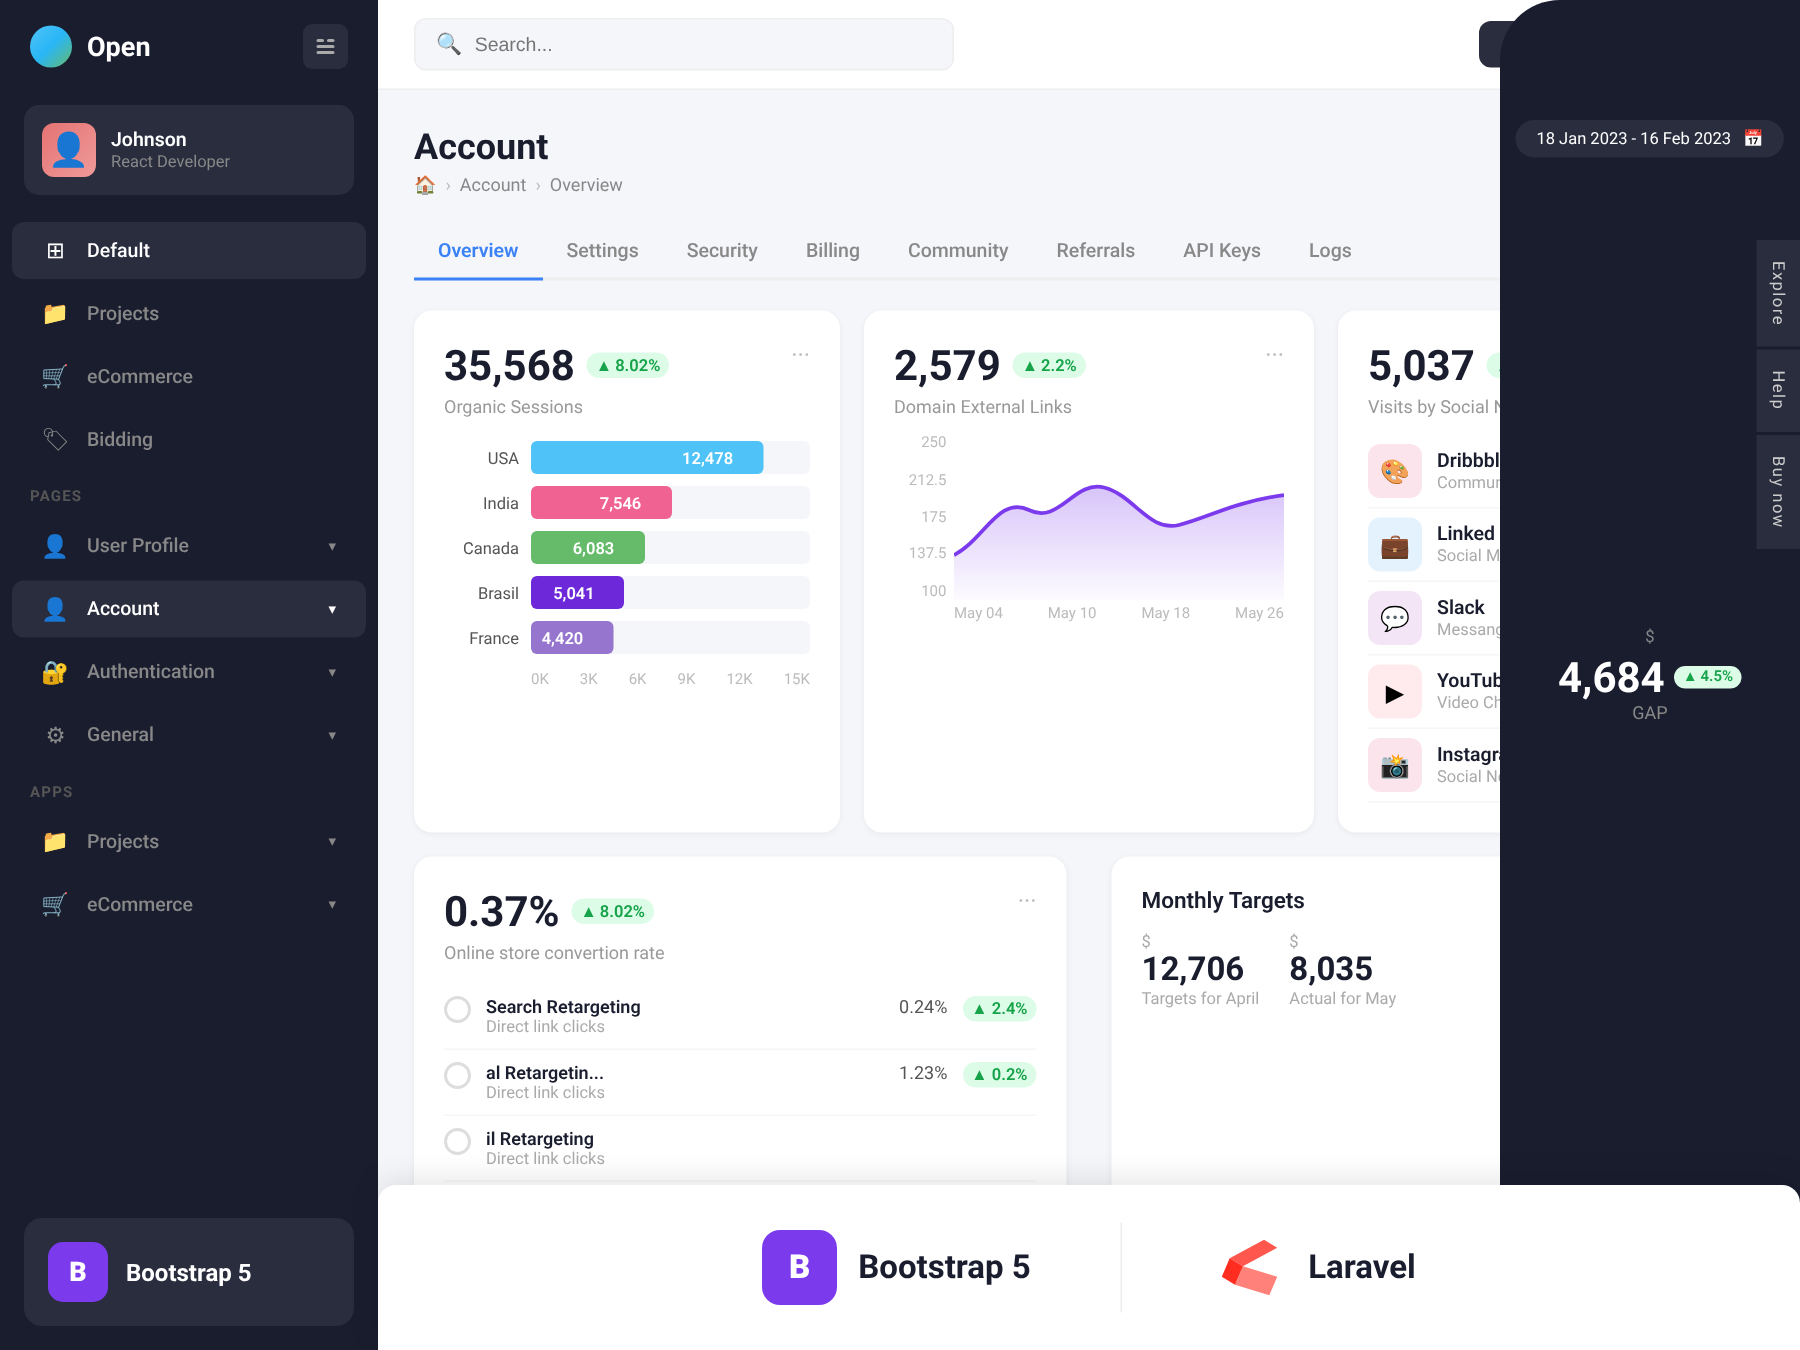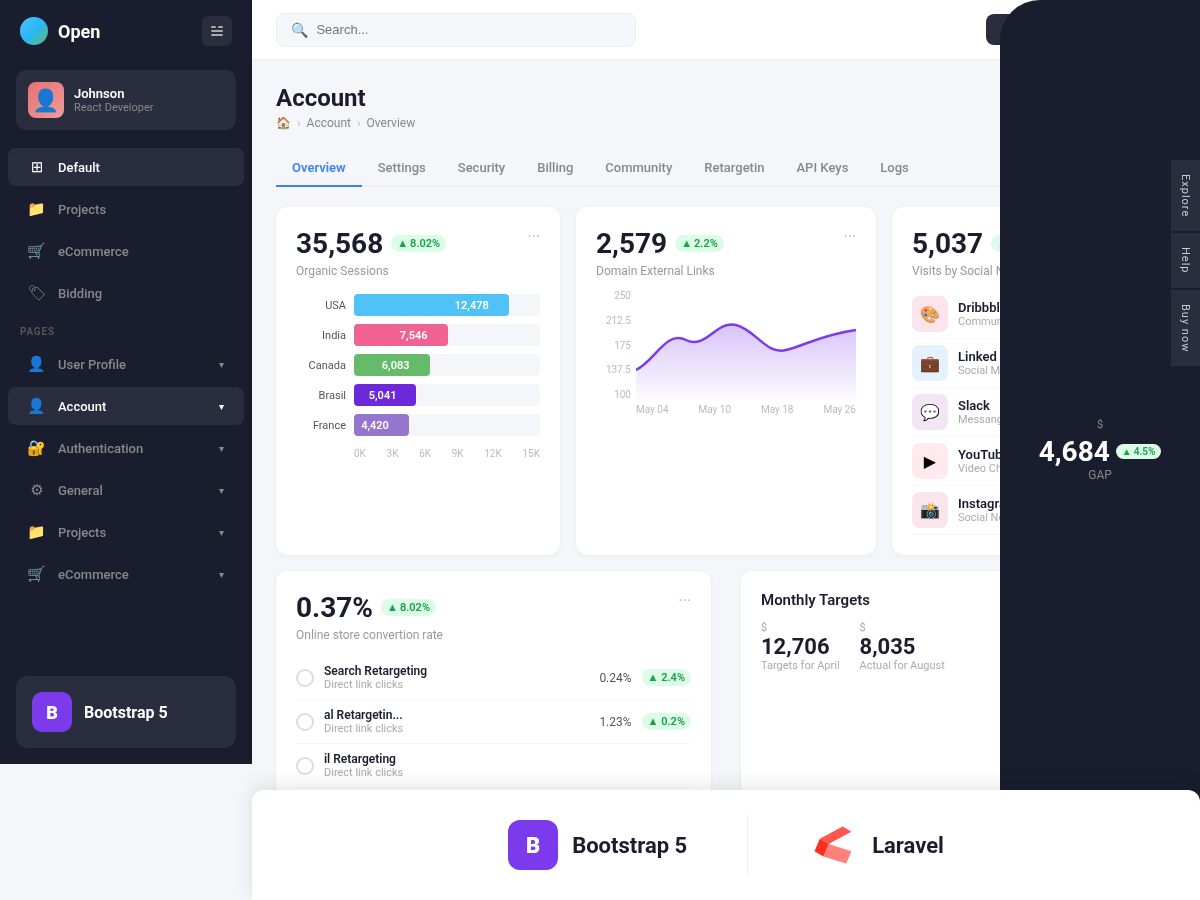--- a/index.html
+++ b/index.html
@@ -1,19 +1,19 @@
 <!DOCTYPE html>
 <html><head>
   <meta charset="utf-8">
   <style>
     * { margin: 0; padding: 0; box-sizing: border-box; }
     body { font-family: -apple-system, BlinkMacSystemFont, 'Segoe UI', Roboto, sans-serif; background: #f5f6fa; display: flex; width: 1200px; height: 900px; overflow: hidden; }
 
     
-    .sidebar { width: 252px; min-width: 252px; background: #1a1d2e; color: #fff; display: flex; flex-direction: column; height: 764px; overflow-y: auto; }
+    .sidebar { width: 252px; min-width: 252px; background: #1a1d2e; color: #fff; display: flex; flex-direction: column; height: 900px; overflow-y: auto; }
     .sidebar-header { display: flex; align-items: center; justify-content: space-between; padding: 16px 20px; }
     .sidebar-logo { display: flex; align-items: center; gap: 10px; font-size: 18px; font-weight: 700; color: #fff; }
     .logo-dot { width: 28px; height: 28px; border-radius: 50%; background: linear-gradient(135deg, #4fc3f7, #29b6f6, #66bb6a); display: flex; align-items: center; justify-content: center; }
     .sidebar-icon-btn { width: 30px; height: 30px; background: #2a2d3e; border-radius: 6px; display: flex; align-items: center; justify-content: center; cursor: pointer; color: #aaa; font-size: 14px; }
     .user-card { margin: 8px 16px 16px; background: #2a2d3e; border-radius: 10px; padding: 12px; display: flex; align-items: center; gap: 10px; }
     .user-avatar { width: 36px; height: 36px; border-radius: 8px; background: linear-gradient(135deg, #e57373, #ef9a9a); display: flex; align-items: center; justify-content: center; font-size: 18px; overflow: hidden; }
     .user-info .user-name { font-size: 13px; font-weight: 600; color: #fff; }
     .user-info .user-role { font-size: 11px; color: #888; }
     .nav-item { display: flex; align-items: center; gap: 12px; padding: 10px 20px; cursor: pointer; color: #888; font-size: 13px; font-weight: 500; border-radius: 8px; margin: 2px 8px; transition: background 0.2s; }
     .nav-item.active { background: #2a2d3e; color: #fff; }
@@ -69,21 +69,21 @@
     .social-row { display: flex; align-items: center; gap: 10px; padding: 6px 0; border-bottom: 1px solid #f5f6fa; }
     .social-icon { width: 36px; height: 36px; border-radius: 8px; display: flex; align-items: center; justify-content: center; font-size: 16px; flex-shrink: 0; }
     .social-info .social-name { font-size: 13px; font-weight: 600; color: #1a1d2e; }
     .social-info .social-cat { font-size: 11px; color: #aaa; }
     .social-count { margin-left: auto; font-size: 13px; font-weight: 600; color: #1a1d2e; }
 
     
     .cards-row2 { display: grid; grid-template-columns: 1fr 1fr; gap: 30px; }
     .conversion-card { background: #fff; border-radius: 12px; padding: 20px; }
     .retargeting-list { margin-top: 14px; }
-    .retargeting-row { display: flex; align-items: center; gap: 10px; padding: 8px 0; border-bottom: 1px solid #f5f6fa; }
+    .retargeting-row { display: flex; align-items: flex-start; gap: 10px; padding: 8px 0; border-bottom: 1px solid #f5f6fa; }
     .ret-circle { width: 18px; height: 18px; border-radius: 50%; border: 2px solid #ddd; flex-shrink: 0; }
     .ret-info .ret-name { font-size: 12px; font-weight: 600; color: #1a1d2e; }
     .ret-info .ret-sub { font-size: 11px; color: #aaa; }
     .ret-pct { margin-left: auto; font-size: 12px; color: #555; }
 
     
     .targets-card { background: #fff; border-radius: 12px; padding: 20px; }
     .targets-title { font-size: 15px; font-weight: 600; color: #1a1d2e; margin-bottom: 12px; }
     .targets-nums { display: flex; gap: 20px; }
     .promo-item { display: flex; align-items: center; gap: 14px; }
@@ -154,20 +154,21 @@
     <div class="nav-icon">🔐</div>
     <span>Authentication</span>
     <span class="chevron">▾</span>
   </div>
   <div class="nav-item">
     <div class="nav-icon">⚙</div>
     <span>General</span>
     <span class="chevron">▾</span>
   </div>
 
+  <div class="section-label">APPS</div>
 
   <div class="nav-item">
     <div class="nav-icon">📁</div>
     <span>Projects</span>
     <span class="chevron">▾</span>
   </div>
   <div class="nav-item">
     <div class="nav-icon">🛒</div>
     <span>eCommerce</span>
     <span class="chevron">▾</span>
@@ -209,21 +210,21 @@
         <span>Overview</span>
       </div>
     </div>
 
     <div class="tabs">
       <div class="tab active">Overview</div>
       <div class="tab">Settings</div>
       <div class="tab">Security</div>
       <div class="tab">Billing</div>
       <div class="tab">Community</div>
-      <div class="tab">Retargetin</div>
+      <div class="tab">Referrals</div>
       <div class="tab">API Keys</div>
       <div class="tab">Logs</div>
     </div>
 
     <div class="cards-row">
 
       <div class="card">
         <div style="display:flex; justify-content:space-between; align-items:start;">
           <div>
             <div class="card-metric">
@@ -425,21 +426,21 @@
         <div class="targets-title">Monthly Targets</div>
         <div class="targets-nums">
           <div>
             <div style="font-size:11px; color:#aaa;">$</div>
             <div style="font-size:22px; font-weight:700; color:#1a1d2e;">12,706</div>
             <div style="font-size:11px; color:#aaa;">Targets for April</div>
           </div>
           <div>
             <div style="font-size:11px; color:#aaa;">$</div>
             <div style="font-size:22px; font-weight:700; color:#1a1d2e;">8,035</div>
-            <div style="font-size:11px; color:#aaa;">Actual for August</div>
+            <div style="font-size:11px; color:#aaa;">Actual for May</div>
           </div>
         </div>
       </div>
     </div>
 
     <div style="position:fixed; bottom:0; left:252px; right:0; background:#fff; height:110px; display:flex; align-items:center; justify-content:center; gap:60px; box-shadow:0 -4px 20px rgba(0,0,0,0.1); z-index:20; border-radius:12px 12px 0 0;">
       <div class="promo-item">
         <div class="promo-icon-b">B</div>
         <span class="promo-text">Bootstrap 5</span>
       </div>
@@ -452,20 +453,26 @@
             <path d="M20 24L14 38L40 46L46 32L20 24Z" fill="#FF2D20" opacity="0.6"></path>
           </svg>
         </div>
         <span class="promo-text">Laravel</span>
       </div>
     </div>
   </div>
 
   <div style="position:fixed; right:0; top:0; width:200px; height:900px; background:#1a1d2e; border-radius:40px 0 0 40px; z-index:15; display:flex; flex-direction:column; align-items:center; justify-content:center; gap:10px; overflow:hidden;">
 
+    <div style="position:absolute; top:80px; left:50%; transform:translateX(-50%); white-space:nowrap;">
+      <div class="date-badge">
+        <span>18 Jan 2023 - 16 Feb 2023</span>
+        <span>📅</span>
+      </div>
+    </div>
 
     <div style="text-align:center;">
       <div style="font-size:11px; color:#888; margin-bottom:4px;">$</div>
       <div style="font-size:28px; font-weight:700; color:#fff; display:flex; align-items:center; gap:6px;">
         <span>4,684</span>
         <span class="badge-up" style="font-size:10px;">▲ <span>4.5%</span></span>
       </div>
       <div style="font-size:12px; color:#888;">GAP</div>
     </div>
 

